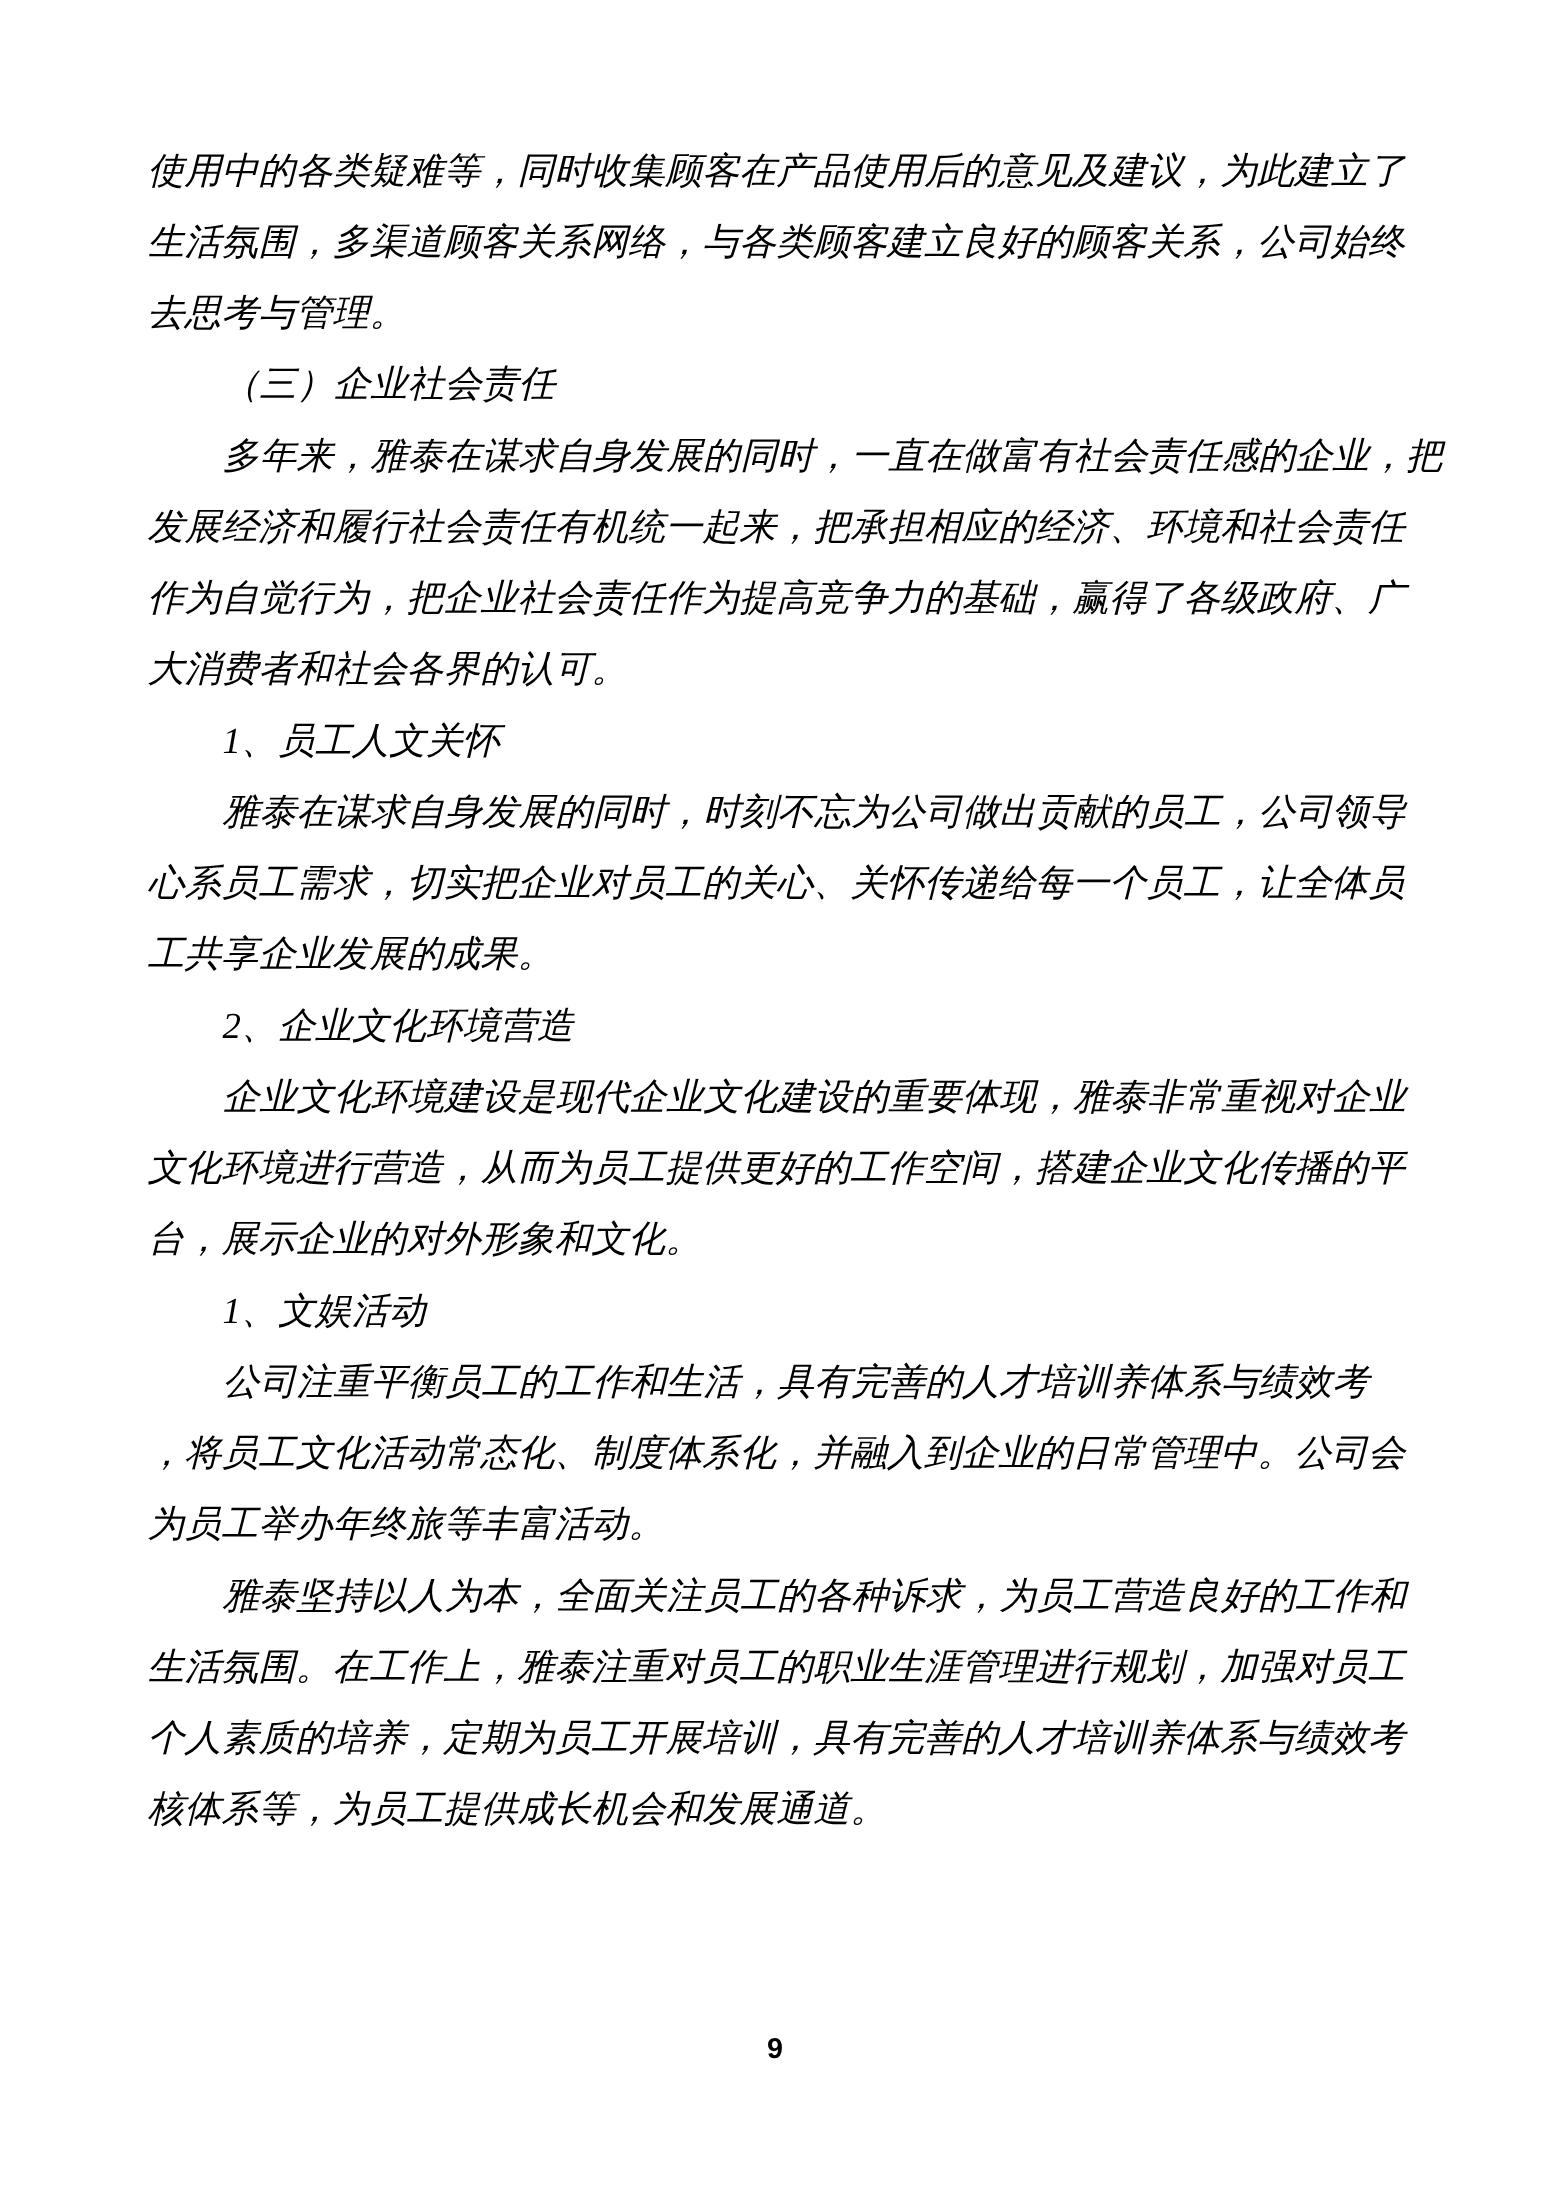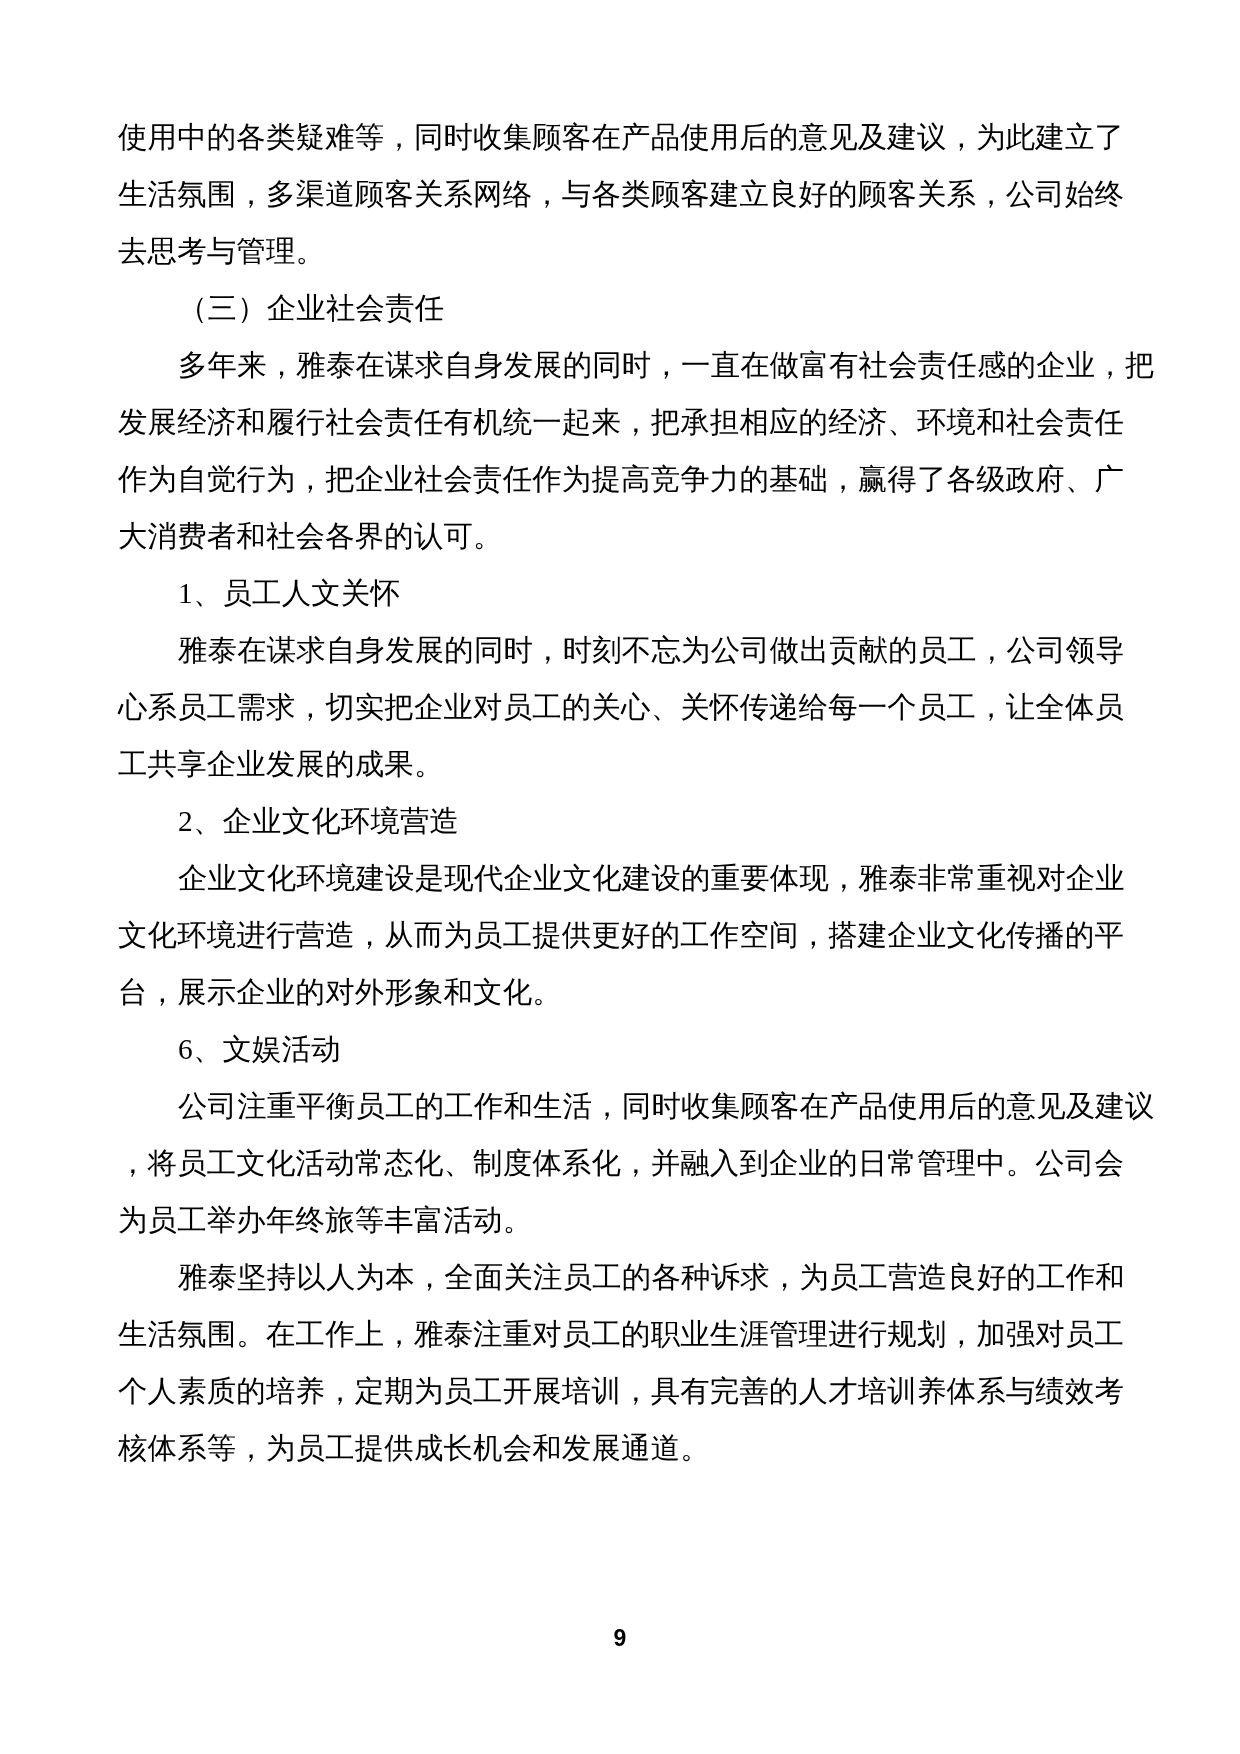--- a/index.html
+++ b/index.html
@@ -26,20 +26,21 @@
     margin: 0;
     padding: 0;
   }
   .line {
     height: 57px;
     line-height: 57px;
     font-size: 29.4px;
     letter-spacing: 0.2px;
     white-space: nowrap;
     color: #000000;
+    font-style: italic;
   }
   .line.indent {
     padding-left: 60px;
   }
   .page-number {
     position: absolute;
     top: 1623px;
     left: 0;
     width: 100%;
     text-align: center;
@@ -79,24 +80,24 @@
       </div>
       <div class="para">
         <div class="line indent">2、企业文化环境营造</div>
       </div>
       <div class="para">
         <div class="line indent">企业文化环境建设是现代企业文化建设的重要体现，雅泰非常重视对企业</div>
         <div class="line">文化环境进行营造，从而为员工提供更好的工作空间，搭建企业文化传播的平</div>
         <div class="line">台，展示企业的对外形象和文化。</div>
       </div>
       <div class="para">
-        <div class="line indent">6、文娱活动</div>
+        <div class="line indent">1、文娱活动</div>
       </div>
       <div class="para">
-        <div class="line indent">公司注重平衡员工的工作和生活，同时收集顾客在产品使用后的意见及建议</div>
+        <div class="line indent">公司注重平衡员工的工作和生活，具有完善的人才培训养体系与绩效考</div>
         <div class="line">，将员工文化活动常态化、制度体系化，并融入到企业的日常管理中。公司会</div>
         <div class="line">为员工举办年终旅等丰富活动。</div>
       </div>
       <div class="para">
         <div class="line indent">雅泰坚持以人为本，全面关注员工的各种诉求，为员工营造良好的工作和</div>
         <div class="line">生活氛围。在工作上，雅泰注重对员工的职业生涯管理进行规划，加强对员工</div>
         <div class="line">个人素质的培养，定期为员工开展培训，具有完善的人才培训养体系与绩效考</div>
         <div class="line">核体系等，为员工提供成长机会和发展通道。</div>
       </div>
     </div>

